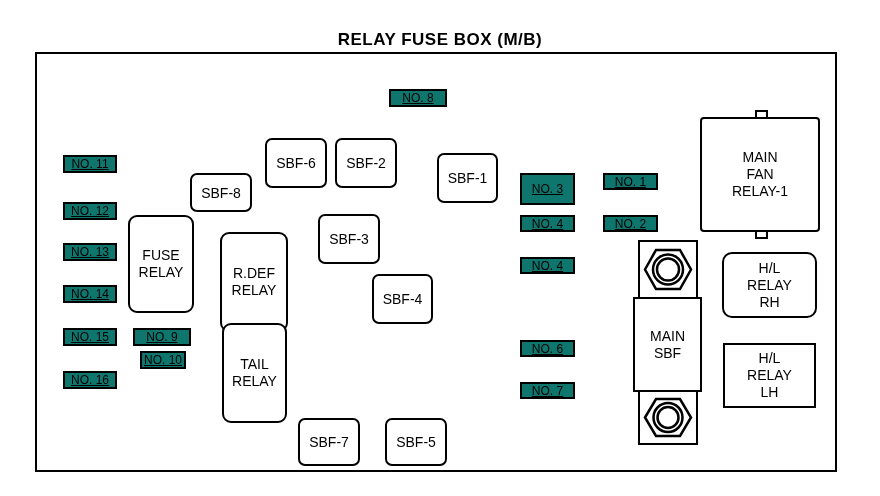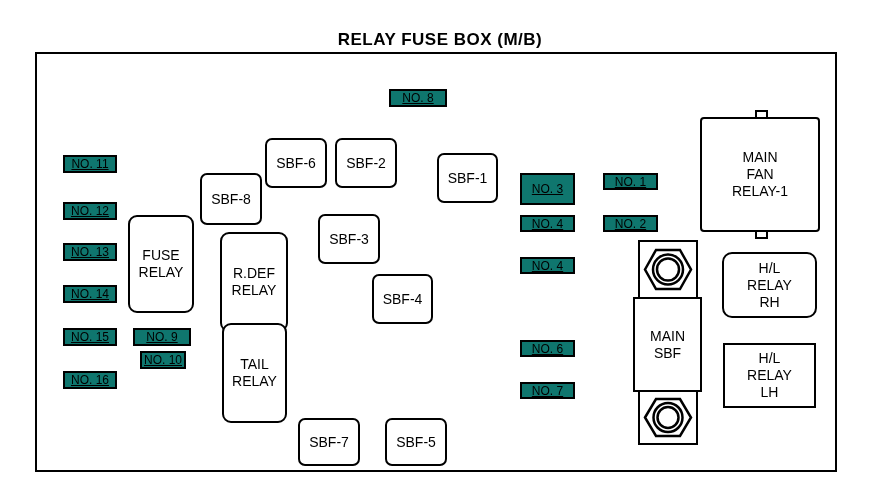--- a/index.html
+++ b/index.html
@@ -131,21 +131,21 @@
   <div class="no-box" style="left:389px;top:89px;width:58px;height:18px">NO. 8</div>
 
   <div class="no-box" style="left:520px;top:173px;width:55px;height:32px">NO. 3</div>
   <div class="no-box" style="left:603px;top:173px;width:55px;height:17px">NO. 1</div>
   <div class="no-box" style="left:520px;top:215px;width:55px;height:17px">NO. 4</div>
   <div class="no-box" style="left:603px;top:215px;width:55px;height:17px">NO. 2</div>
   <div class="no-box" style="left:520px;top:257px;width:55px;height:17px">NO. 4</div>
   <div class="no-box" style="left:520px;top:340px;width:55px;height:17px">NO. 6</div>
   <div class="no-box" style="left:520px;top:382px;width:55px;height:17px">NO. 7</div>
 
-  <div class="sbf-box" style="left:200px;top:162px;width:62px;height:52px">SBF-8</div>
+  <div class="sbf-box" style="left:190px;top:162px;width:62px;height:39px">SBF-8</div>
   <div class="sbf-box" style="left:265px;top:127px;width:62px;height:50px">SBF-6</div>
   <div class="sbf-box" style="left:335px;top:127px;width:62px;height:50px">SBF-2</div>
   <div class="sbf-box" style="left:437px;top:142px;width:61px;height:50px">SBF-1</div>
   <div class="sbf-box" style="left:318px;top:203px;width:62px;height:50px">SBF-3</div>
   <div class="sbf-box" style="left:372px;top:263px;width:61px;height:50px">SBF-4</div>
   <div class="sbf-box" style="left:298px;top:407px;width:62px;height:48px">SBF-7</div>
   <div class="sbf-box" style="left:385px;top:407px;width:62px;height:48px">SBF-5</div>
 
   <div class="relay-box" style="left:128px;top:215px;width:66px;height:98px">
     <div>FUSE</div>

